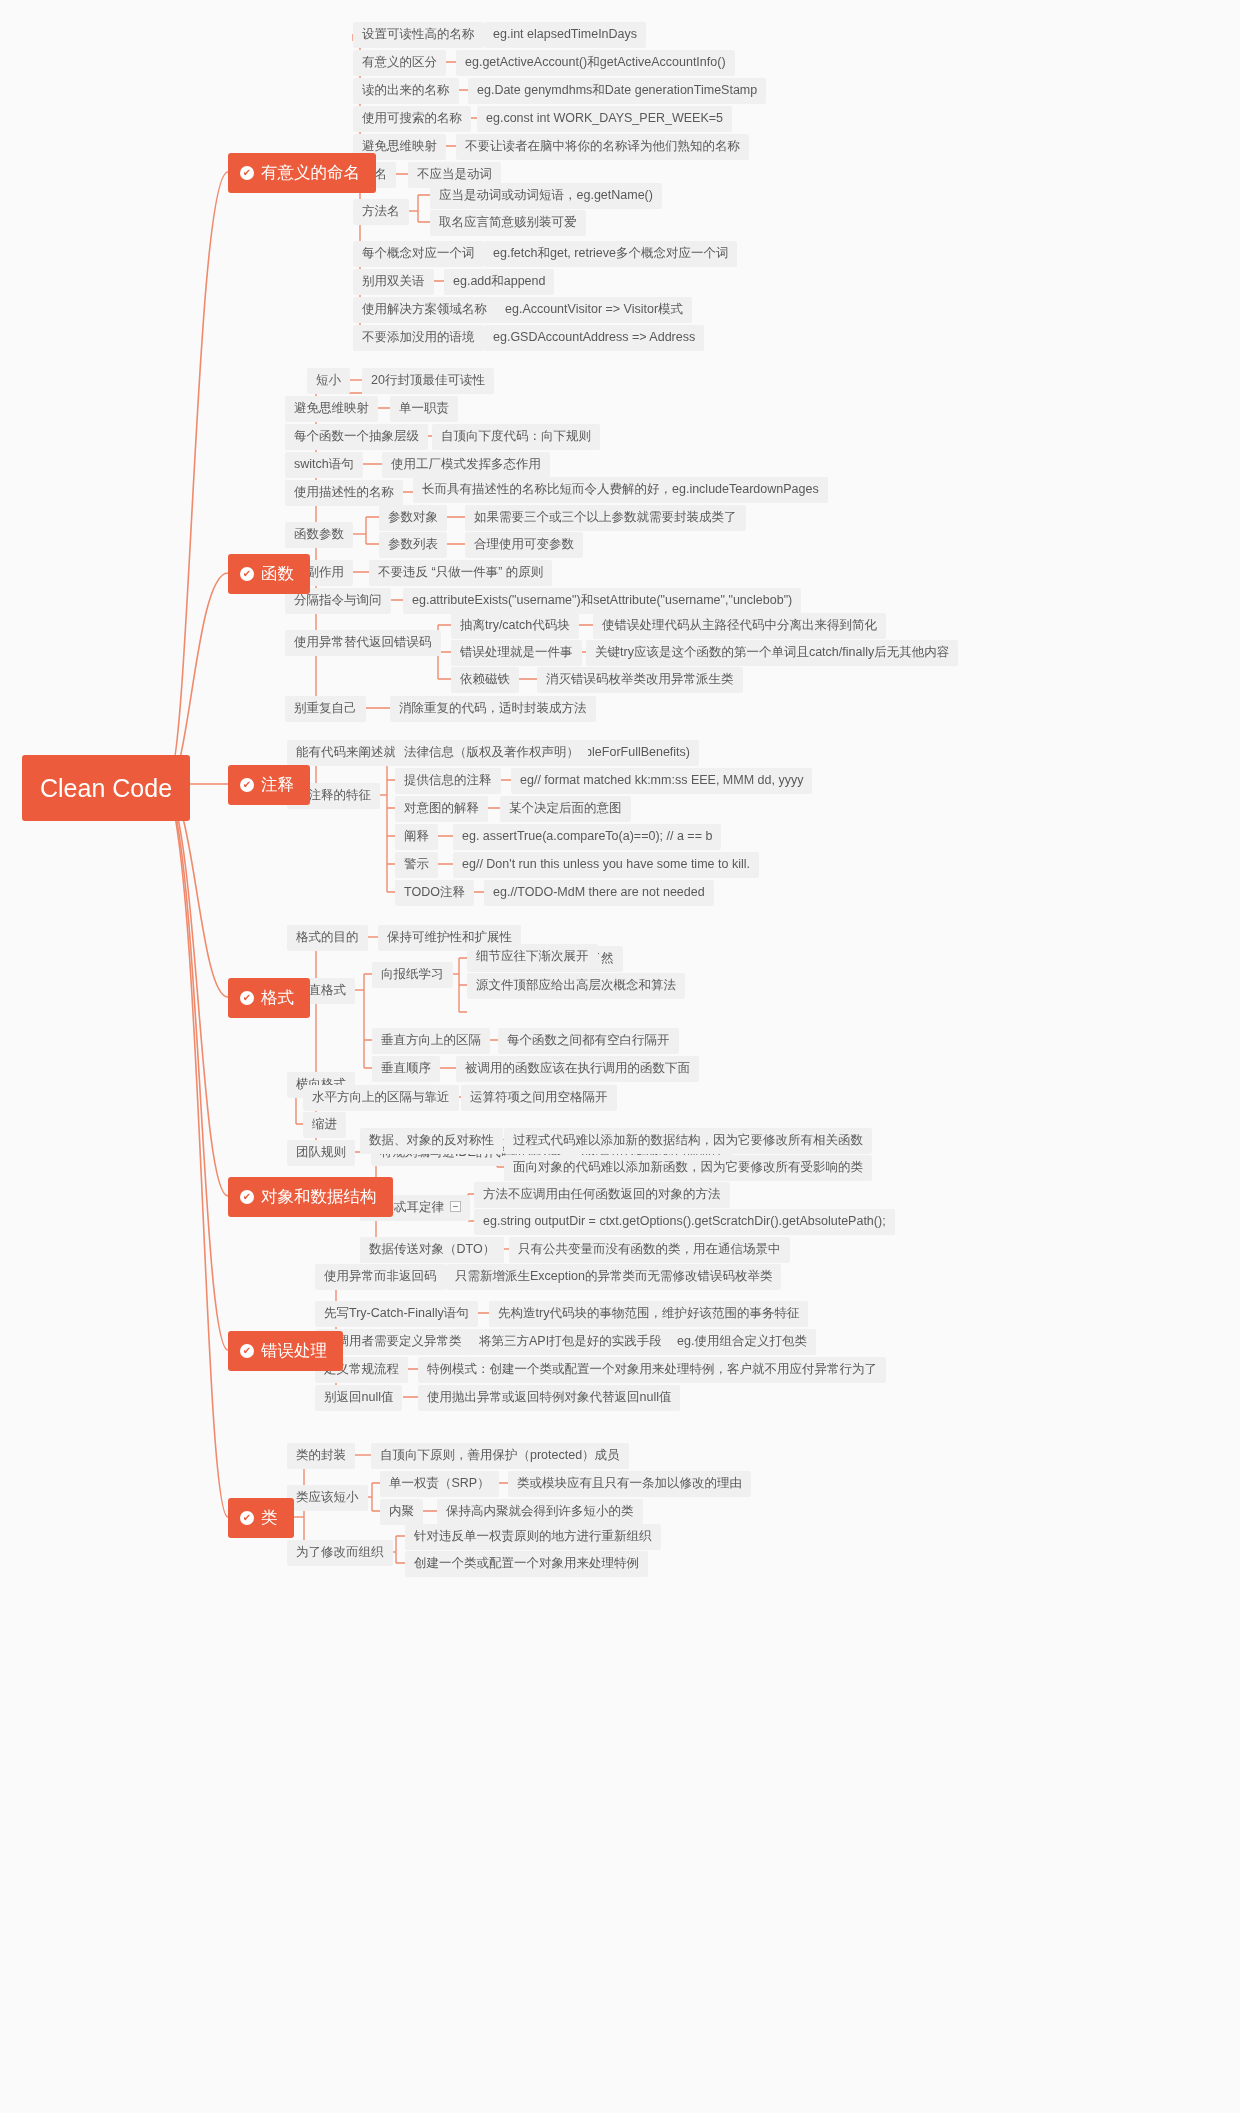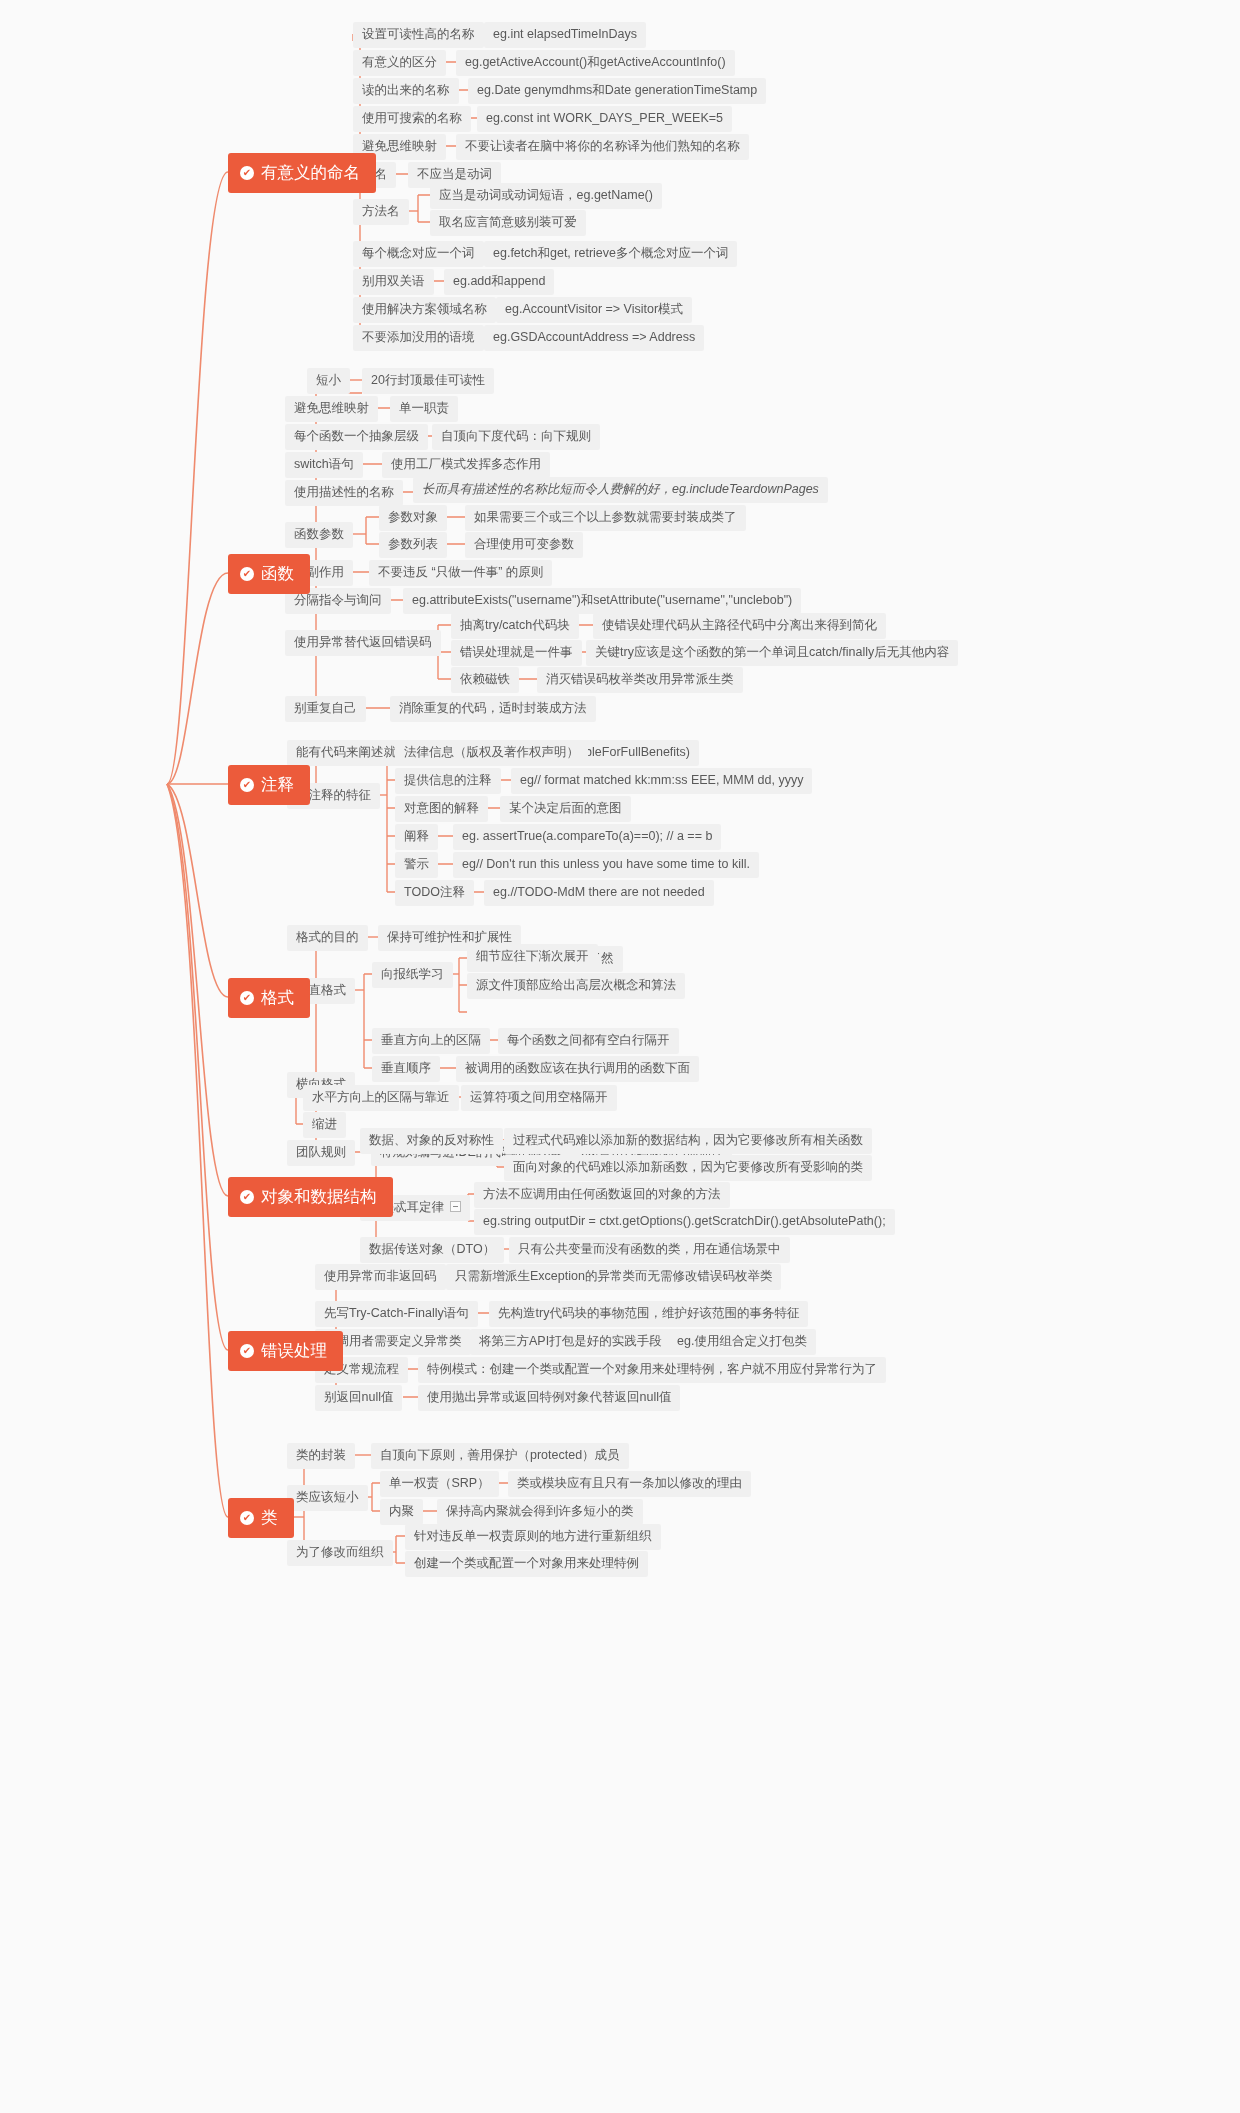--- a/index.html
+++ b/index.html
@@ -196,20 +196,23 @@
       <path d="M364 1497 L 372 1497"></path>
       <path d="M372 1483 L 372 1511"></path>
       <path d="M372 1483 L 380 1483 M372 1511 L 380 1511"></path>
       <path d="M490 1483 L 508 1483 M421 1511 L 437 1511"></path>
       <path d="M387 1552 L 396 1552"></path>
       <path d="M396 1536 L 396 1563"></path>
       <path d="M396 1536 L 405 1536 M396 1563 L 405 1563"></path>
     </g>
   </svg>
 
+  <div class="node root" style="left:22px; top:755px;">
+    <span class="lbl">Clean Code</span>
+  </div>
 
   <div class="node lvl1" style="left:228px; top:153px;">
     <span class="chk">✔</span><span class="lbl">有意义的命名</span>
   </div>
   <div class="node lvl1" style="left:228px; top:554px;">
     <span class="chk">✔</span><span class="lbl">函数</span>
   </div>
   <div class="node lvl1" style="left:228px; top:765px;">
     <span class="chk">✔</span><span class="lbl">注释</span>
   </div>
@@ -252,21 +255,21 @@
       <div class="node" style="left: 484px; top: 325px;"><span class="lbl">eg.GSDAccountAddress =&gt; Address</span></div>
       <div class="node" style="left: 307px; top: 368px;"><span class="lbl">短小</span></div>
       <div class="node" style="left: 362px; top: 368px;"><span class="lbl">20行封顶最佳可读性</span></div>
       <div class="node" style="left: 285px; top: 396px;"><span class="lbl">避免思维映射</span></div>
       <div class="node" style="left: 390px; top: 396px;"><span class="lbl">单一职责</span></div>
       <div class="node" style="left: 285px; top: 424px;"><span class="lbl">每个函数一个抽象层级</span></div>
       <div class="node" style="left: 432px; top: 424px;"><span class="lbl">自顶向下度代码：向下规则</span></div>
       <div class="node" style="left: 285px; top: 452px;"><span class="lbl">switch语句</span></div>
       <div class="node" style="left: 382px; top: 452px; text-align: center;"><span class="lbl">使用工厂模式发挥多态作用</span></div>
       <div class="node" style="left: 285px; top: 480px;"><span class="lbl">使用描述性的名称</span></div>
-      <div class="node" style="left: 413px; top: 477px; font-style: italic;"><span class="lbl">长而具有描述性的名称比短而令人费解的好，eg.includeTeardownPages</span></div>
+      <div class="node" style="left: 413px; top: 477px;"><span class="lbl">长而具有描述性的名称比短而令人费解的好，eg.includeTeardownPages</span></div>
       <div class="node" style="left: 285px; top: 522px;"><span class="lbl">函数参数</span></div>
       <div class="node" style="left: 379px; top: 505px;"><span class="lbl">参数对象</span></div>
       <div class="node" style="left: 465px; top: 505px;"><span class="lbl">如果需要三个或三个以上参数就需要封装成类了</span></div>
       <div class="node" style="left: 379px; top: 532px;"><span class="lbl">参数列表</span></div>
       <div class="node" style="left: 465px; top: 532px;"><span class="lbl">合理使用可变参数</span></div>
       <div class="node" style="left: 285px; top: 560px;"><span class="lbl">无副作用</span></div>
       <div class="node" style="left: 369px; top: 560px;"><span class="lbl">不要违反 “只做一件事” 的原则</span></div>
       <div class="node" style="left: 285px; top: 588px;"><span class="lbl">分隔指令与询问</span></div>
       <div class="node" style="left: 403px; top: 588px;"><span class="lbl">eg.attributeExists("username")和setAttribute("username","unclebob")</span></div>
       <div class="node" style="left: 285px; top: 630px;"><span class="lbl">使用异常替代返回错误码</span></div>

